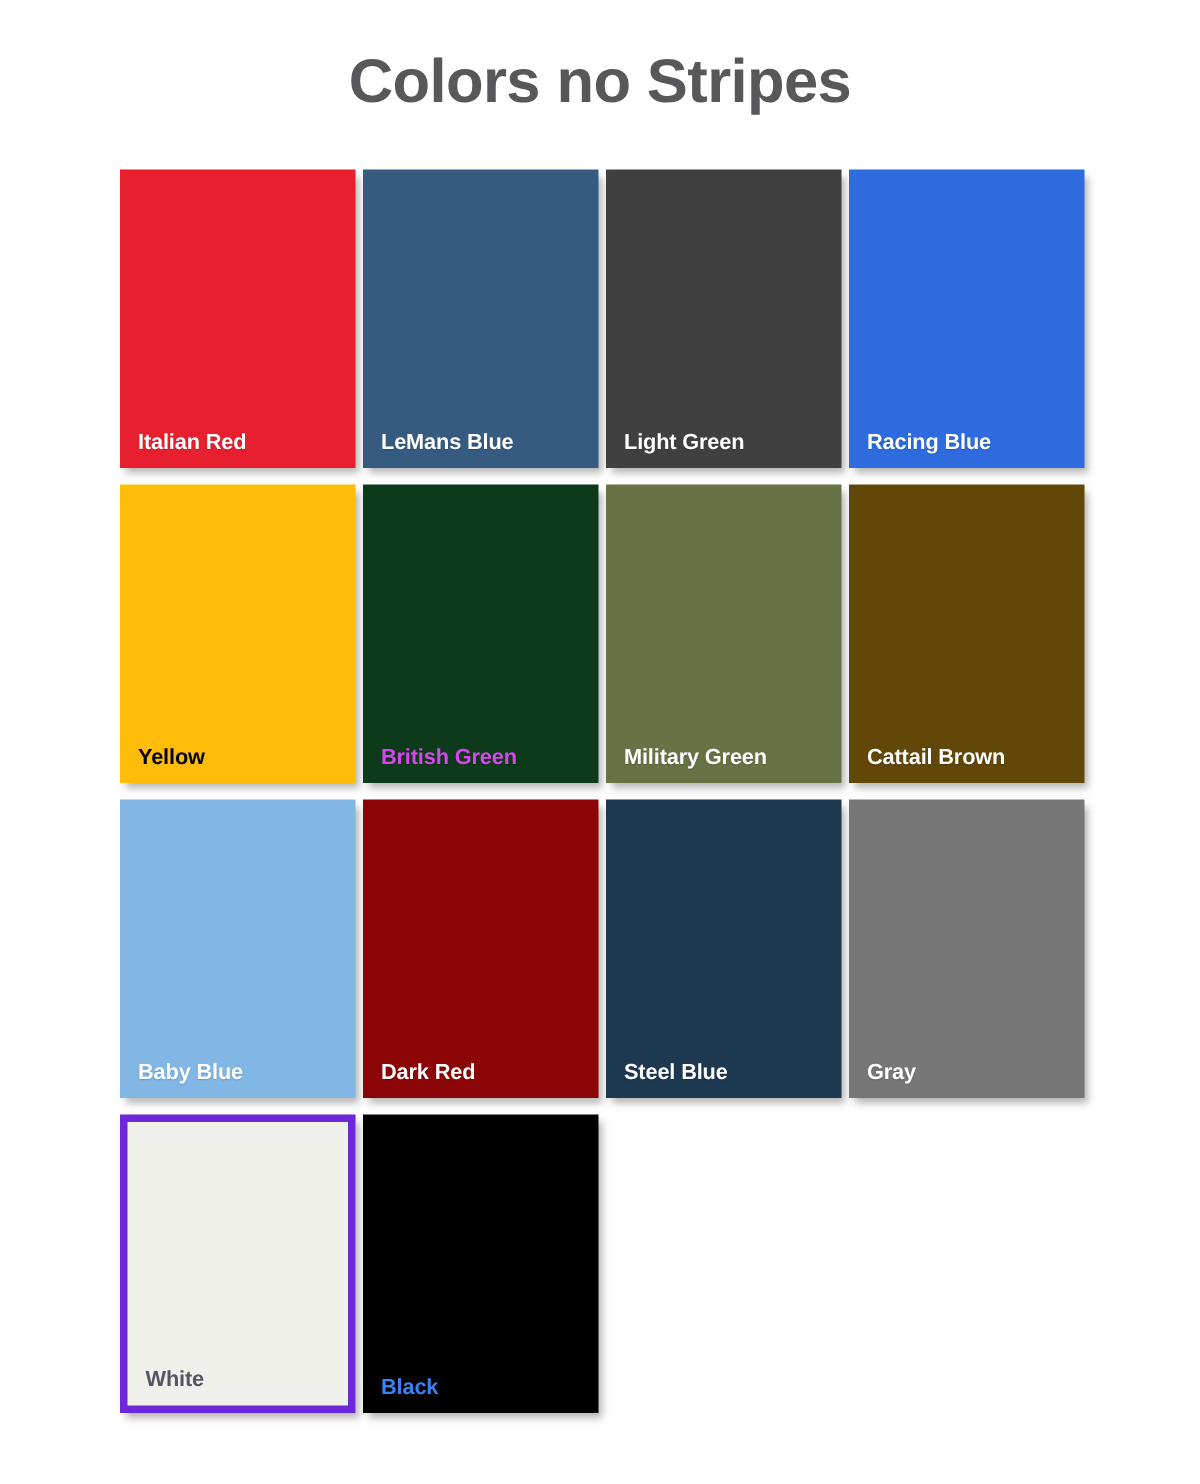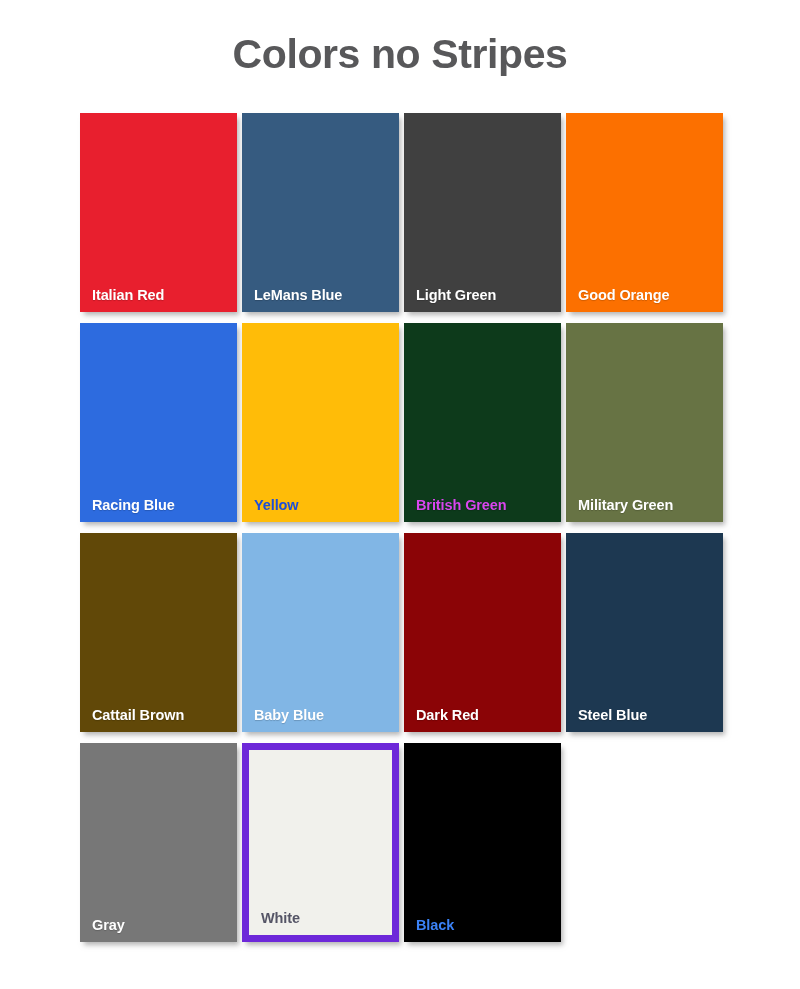--- a/index.html
+++ b/index.html
@@ -46,21 +46,21 @@
     box-sizing: border-box;
   }
   .swatch {
     position: relative;
     width: 157px;
     height: 199px;
     box-sizing: border-box;
     box-shadow: 3px 4px 5px -1px rgba(120,120,120,0.55);
   }
   .swatch.bordered {
-    border: 7px solid #6d28d9;
+    border: 5px solid #6d28d9;
   }
   .swatch-label {
     position: absolute;
     left: 12px;
     bottom: 9px;
     font-size: 14.5px;
     font-weight: bold;
     letter-spacing: -0.1px;
     white-space: nowrap;
     text-shadow: 0 1px 1px rgba(0,0,0,0.18);
@@ -86,32 +86,27 @@
         <div class="swatch" style="background: rgb(54, 91, 128);">
           <div class="swatch-label" style="color: rgb(255, 255, 255);">LeMans Blue</div>
         </div>
       </div>
       <div class="swatch-cell">
         <div class="swatch" style="background: #404040;">
           <div class="swatch-label" style="color: rgb(255, 255, 255);">Light Green</div>
         </div>
       </div>
       <div class="swatch-cell">
-        <div class="swatch" style="background: rgb(252, 112, 0);">
-          <div class="swatch-label" style="color: rgb(255, 255, 255);">Good Orange</div>
-        </div>
-      </div>
-      <div class="swatch-cell">
         <div class="swatch" style="background: rgb(45, 107, 223);">
           <div class="swatch-label" style="color: rgb(255, 255, 255);">Racing Blue</div>
         </div>
       </div>
       <div class="swatch-cell">
         <div class="swatch" style="background: rgb(255, 188, 8);">
-          <div class="swatch-label dark" style="color: #1d4ed8;">Yellow</div>
+          <div class="swatch-label dark" style="color: #000000;">Yellow</div>
         </div>
       </div>
       <div class="swatch-cell">
         <div class="swatch" style="background: rgb(13, 58, 27);">
           <div class="swatch-label" style="color: #d946ef;">British Green</div>
         </div>
       </div>
       <div class="swatch-cell">
         <div class="swatch" style="background: rgb(103, 115, 68);">
           <div class="swatch-label" style="color: rgb(255, 255, 255); margin-top: 30px;">Military Green</div>

